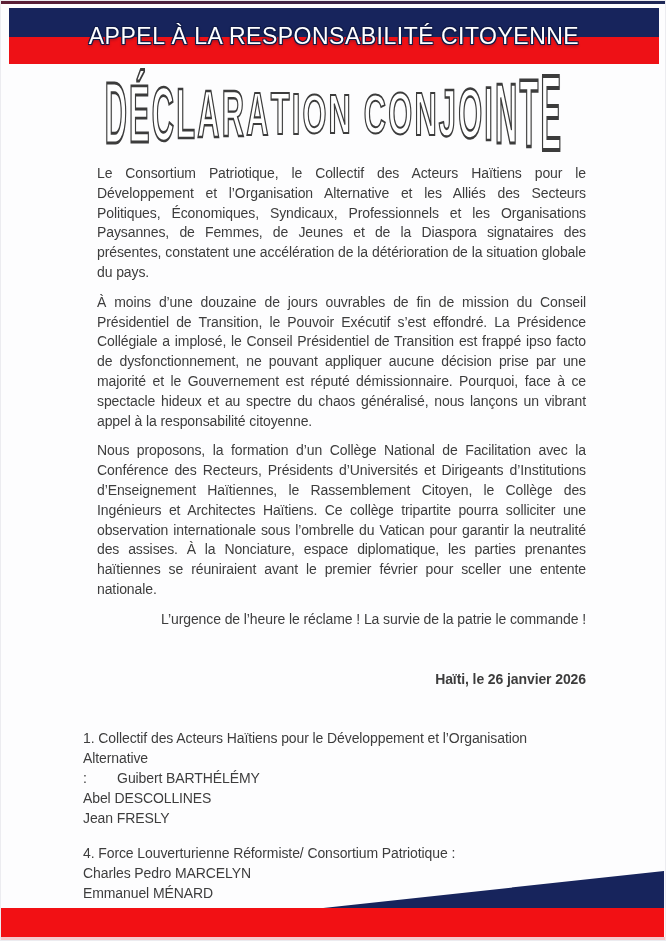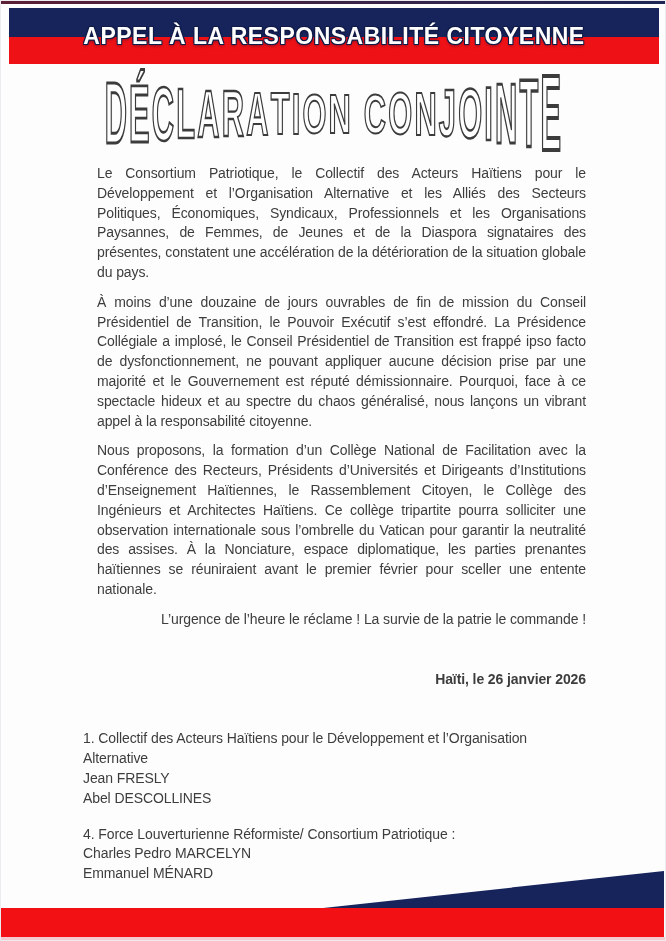--- a/index.html
+++ b/index.html
@@ -11,21 +11,21 @@
   .top-line{
     position:absolute;left:0;top:0;width:666px;height:3px;
     background:linear-gradient(to right,#5c1f35,#1d2756);
   }
   .banner{
     position:absolute;left:8px;top:7px;width:650px;height:56px;
     background:linear-gradient(to bottom,#17245c 0,#17245c 52%,#ee1116 52%,#ee1116 100%);
     display:flex;align-items:center;justify-content:center;
   }
   .banner-text{
-    color:#fff;font-size:23px;font-weight:bold;letter-spacing:.5px;white-space:nowrap;
+    color:#fff;font-size:23px;font-weight:normal;letter-spacing:.5px;white-space:nowrap;
     text-shadow:-1px -1px 0 #111b47,1px -1px 0 #111b47,-1px 1px 0 #111b47,1px 1px 0 #111b47,0 2px 3px rgba(10,15,50,.45);
   }
   .wordart-wrap{
     position:absolute;left:0;top:63px;width:666px;height:100px;
     display:flex;align-items:center;justify-content:center;
   }
   .wordart{
     display:flex;align-items:center;justify-content:center;
     transform:scaleX(.55);transform-origin:center;
     font-weight:bold;font-size:56px;line-height:56px;letter-spacing:4px;white-space:nowrap;
@@ -86,22 +86,23 @@
 
   <div class="doc">
     <p class="para">Le Consortium Patriotique, le Collectif des Acteurs Haïtiens pour le Développement et l’Organisation Alternative et les Alliés des Secteurs Politiques, Économiques, Syndicaux, Professionnels et les Organisations Paysannes, de Femmes, de Jeunes et de la Diaspora signataires des présentes, constatent une accélération de la détérioration de la situation globale du pays.</p>
     <p class="para">À moins d’une douzaine de jours ouvrables de fin de mission du Conseil Présidentiel de Transition, le Pouvoir Exécutif s’est effondré. La Présidence Collégiale a implosé, le Conseil Présidentiel de Transition est frappé ipso facto de dysfonctionnement, ne pouvant appliquer aucune décision prise par une majorité et le Gouvernement est réputé démissionnaire. Pourquoi, face à ce spectacle hideux et au spectre du chaos généralisé, nous lançons un vibrant appel à la responsabilité citoyenne.</p>
     <p class="para">Nous proposons, la formation d’un Collège National de Facilitation avec la Conférence des Recteurs, Présidents d’Universités et Dirigeants d’Institutions d’Enseignement Haïtiennes, le Rassemblement Citoyen, le Collège des Ingénieurs et Architectes Haïtiens. Ce collège tripartite pourra solliciter une observation internationale sous l’ombrelle du Vatican pour garantir la neutralité des assises. À la Nonciature, espace diplomatique, les parties prenantes haïtiennes se réuniraient avant le premier février pour sceller une entente nationale.</p>
     <p class="urgence">L’urgence de l’heure le réclame ! La survie de la patrie le commande !</p>
     <p class="date">Haïti, le 26 janvier 2026</p>
 
     <div class="sig">
       <p>1. Collectif des Acteurs Haïtiens pour le Développement et l’Organisation Alternative</p>
+      <p>:        Guibert BARTHÉLÉMY</p>
+      <p>Abel DESCOLLINES</p>
       <p>Jean FRESLY</p>
-      <p>Abel DESCOLLINES</p>
     </div>
 
     <div class="sig">
       <p>4. Force Louverturienne Réformiste/ Consortium Patriotique :</p>
       <p>Charles Pedro MARCELYN</p>
       <p>Emmanuel MÉNARD</p>
     </div>
   </div>
 
   <svg class="footer-svg" viewBox="0 0 666 90" aria-hidden="true">

